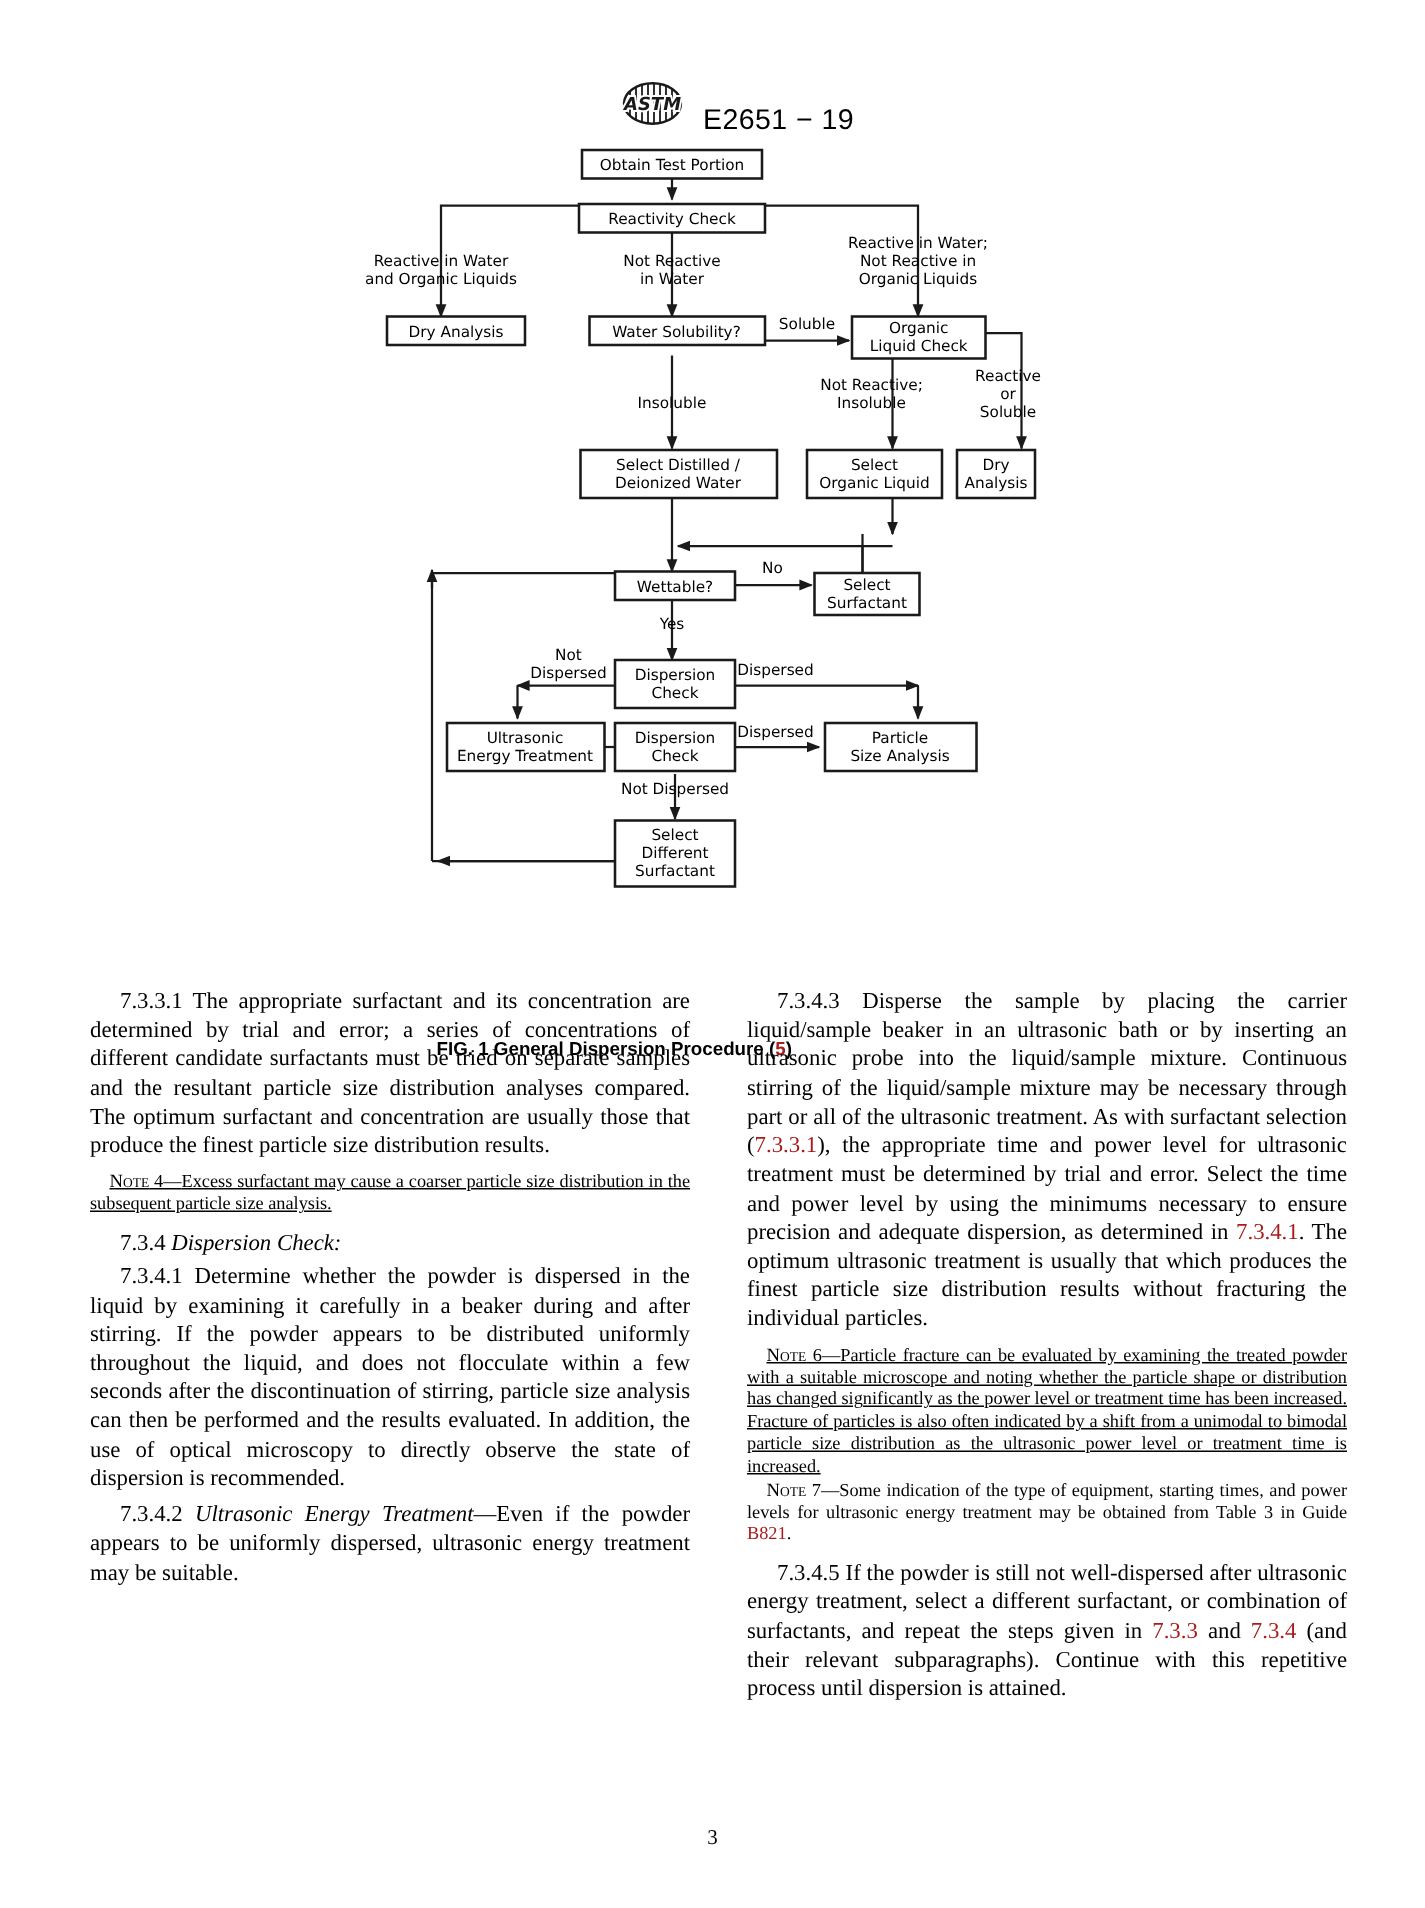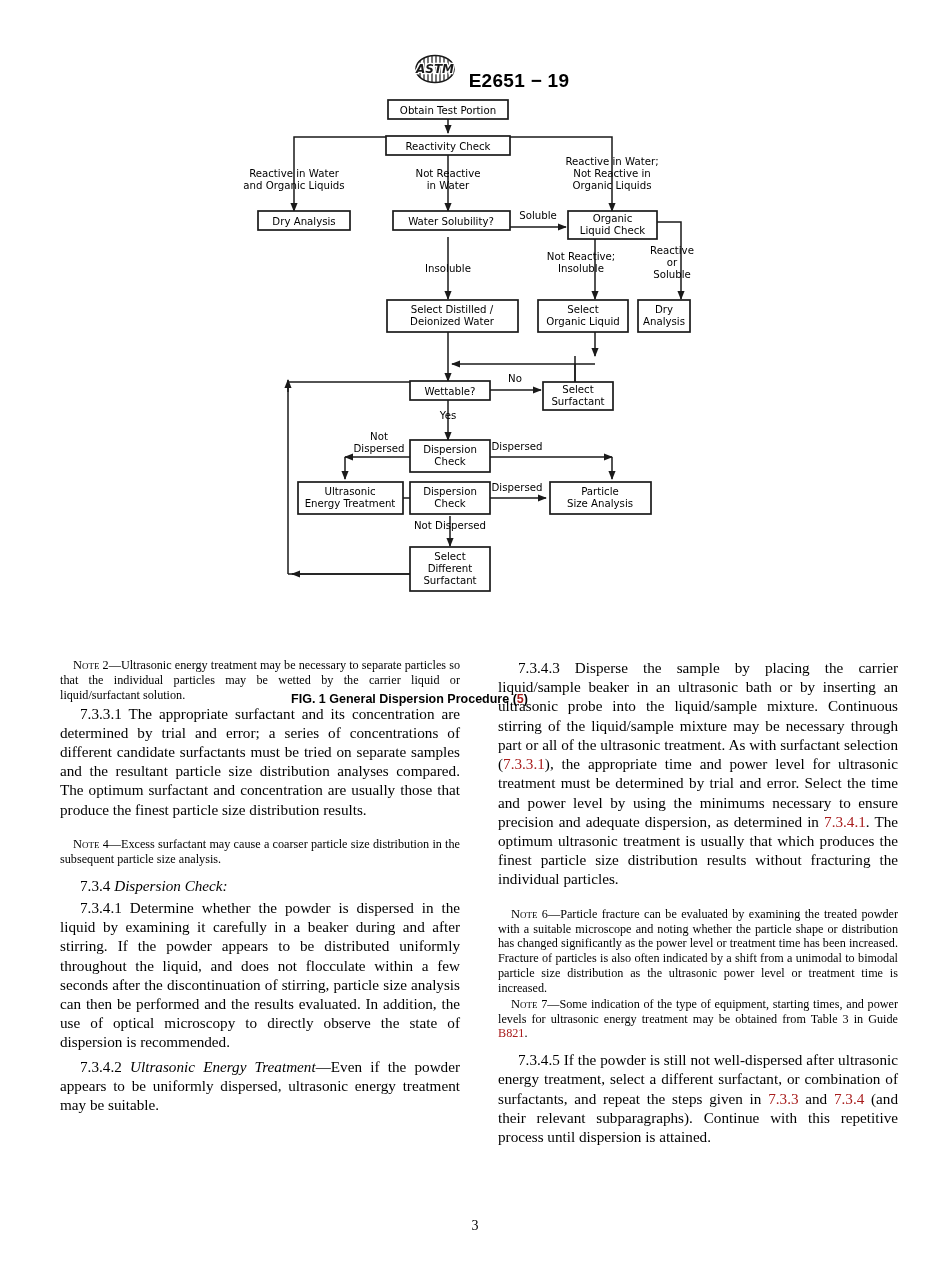--- a/index.html
+++ b/index.html
@@ -30,21 +30,21 @@
     display: inline-block;
     vertical-align: middle;
     width: 44px;
     height: 30px;
     margin-right: 8px;
   }
   .std-designation {
     display: inline-block;
     vertical-align: middle;
     font-family: "Liberation Sans", sans-serif;
-    font-weight: bold;
+    font-weight: normal;
     font-size: 19px;
     letter-spacing: 0.3px;
     margin-top: 24px;
   }
 
   
   #figure-area {
     position: absolute;
     top: 92px;
     left: 0;
@@ -99,21 +99,21 @@
   }
   p.para.tight { margin-bottom: 3px; }
   p.note {
     font-size: 12.2px;
     line-height: 1.21;
     text-align: justify;
     text-indent: 13px;
     margin-bottom: 1px;
   }
   p.note-block-end { margin-bottom: 9px; }
-  p.note-gap-top { margin-top: 18px; }
+  p.note-gap-top { margin-top: 7px; text-decoration: underline; }
   .smallcaps {
     font-variant: small-caps;
     font-size: 1.02em;
   }
   .xref { color: #a81c1c; }
   .italic { font-style: italic; }
   .bold-red { color: #a81c1c; font-weight: bold; }
 
   
   #page-number {
@@ -366,21 +366,20 @@
 
   <div id="fig-caption">
     <span>FIG. 1 General Dispersion Procedure (</span><span class="refnum">5</span><span>)</span>
   </div>
 </div>
 
 <div id="body-columns">
 
   <div class="col left">
 
-    <p class="note"><span class="smallcaps">Note</span><span> 2—</span><span>Ultrasonic energy treatment may be necessary to separate particles so that the individual particles may be wetted by the carrier liquid or liquid/surfactant solution.</span></p>
 
 
     <p class="para"><span>7.3.3.1</span><span> The appropriate surfactant and its concentration are determined by trial and error; a series of concentrations of different candidate surfactants must be tried on separate samples and the resultant particle size distribution analyses compared. The optimum surfactant and concentration are usually those that produce the finest particle size distribution results.</span></p>
 
     <p class="note note-gap-top note-block-end"><span class="smallcaps">Note</span><span> 4—</span><span>Excess surfactant may cause a coarser particle size distribution in the subsequent particle size analysis.</span></p>
 
     <p class="para tight"><span>7.3.4</span>&nbsp;<span class="italic">Dispersion Check:</span></p>
 
     <p class="para"><span>7.3.4.1</span><span> Determine whether the powder is dispersed in the liquid by examining it carefully in a beaker during and after stirring. If the powder appears to be distributed uniformly throughout the liquid, and does not flocculate within a few seconds after the discontinuation of stirring, particle size analysis can then be performed and the results evaluated. In addition, the use of optical microscopy to directly observe the state of dispersion is recommended.</span></p>
 

